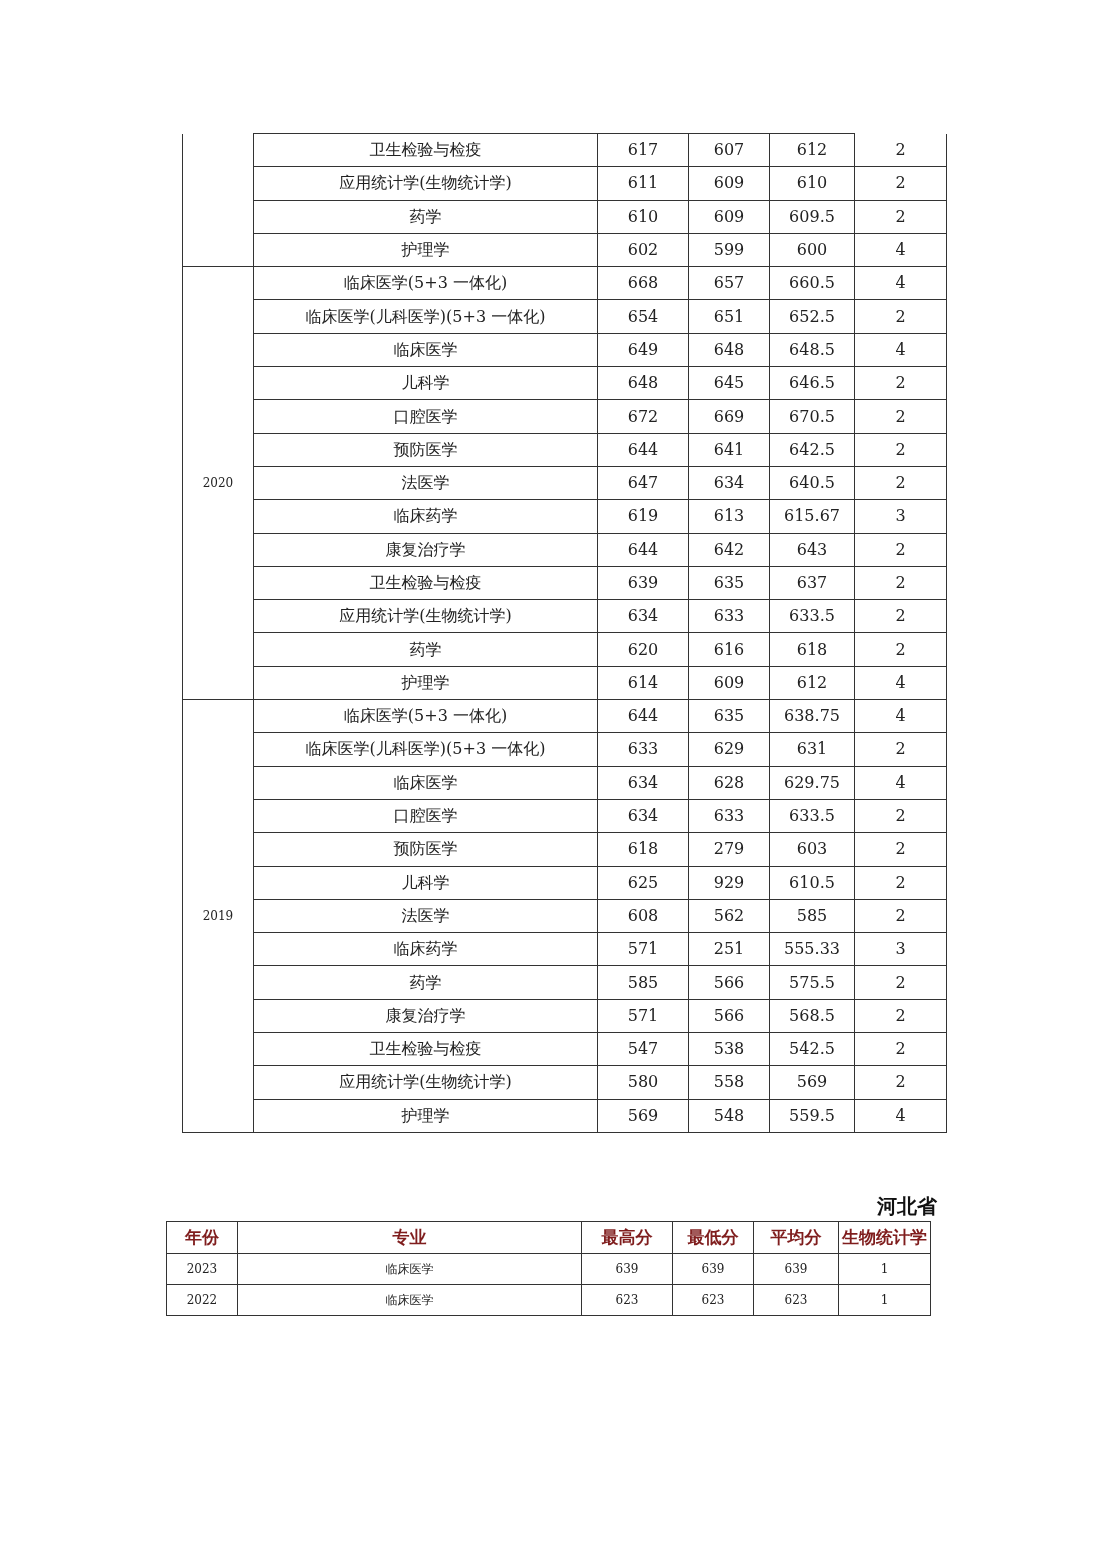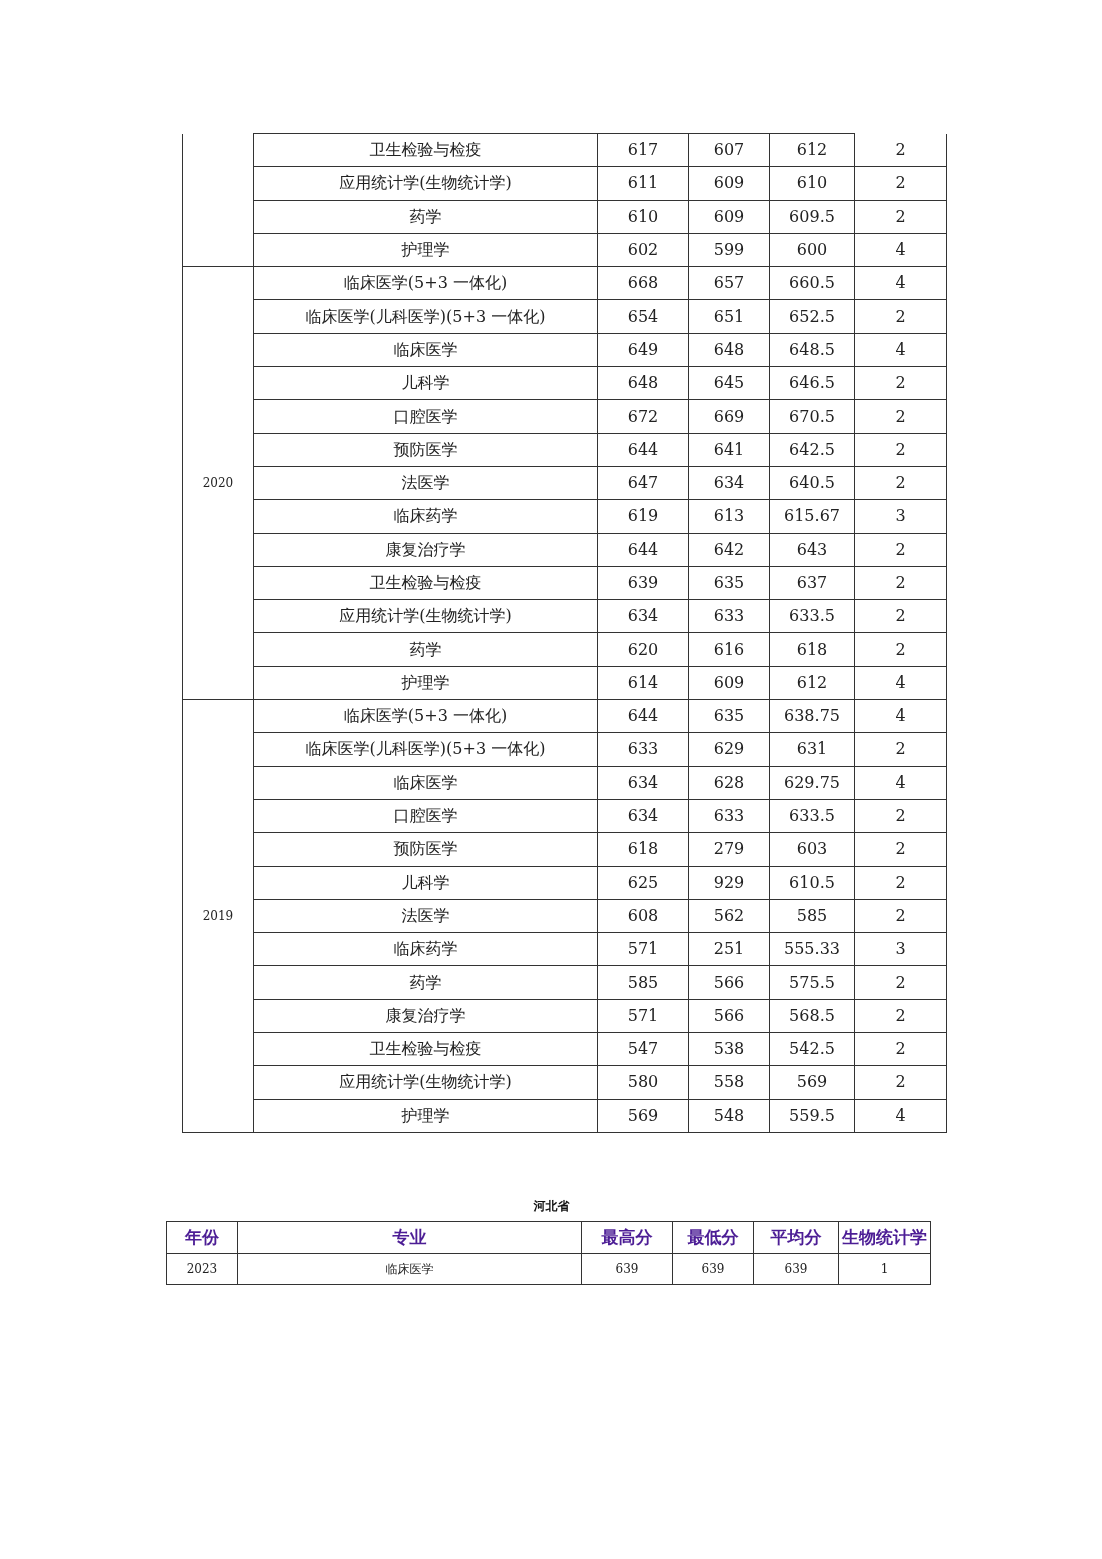--- a/index.html
+++ b/index.html
@@ -41,24 +41,24 @@
     .col-max { width: 91px; }
     .col-min { width: 81px; }
     .col-avg { width: 85px; }
     .col-cnt { width: 92px; }
 
     .section-title {
       position: absolute;
       left: 166px;
       width: 771px;
       top: 1193px;
-      text-align: center;
+      text-align: right;
       font-family: Liberation Serif, serif;
       font-weight: bold;
-      font-size: 12px;
+      font-size: 20px;
       line-height: 26px;
       color: #111;
     }
     .prov-table {
       position: absolute;
       left: 166px;
       top: 1221px;
       border-collapse: collapse;
       table-layout: fixed;
     }
@@ -67,21 +67,21 @@
       padding: 0;
       text-align: center;
       vertical-align: middle;
       white-space: nowrap;
     }
     .prov-table th {
       height: 31px;
       font-family: "DejaVu Sans", "Liberation Sans", sans-serif;
       font-weight: bold;
       font-size: 17px;
-      color: #4c1d95;
+      color: #7f1d1d;
     }
     .prov-table td {
       height: 30px;
       font-size: 12px;
     }
   </style>
 </head>
 <body>
 
 <table class="cont-table">
@@ -333,14 +333,22 @@
   </thead>
   <tbody>
     <tr>
       <td>2023</td>
       <td>临床医学</td>
       <td>639</td>
       <td>639</td>
       <td>639</td>
       <td>1</td>
     </tr>
+    <tr>
+      <td>2022</td>
+      <td>临床医学</td>
+      <td>623</td>
+      <td>623</td>
+      <td>623</td>
+      <td>1</td>
+    </tr>
   </tbody>
 </table>
 
 </body></html>

